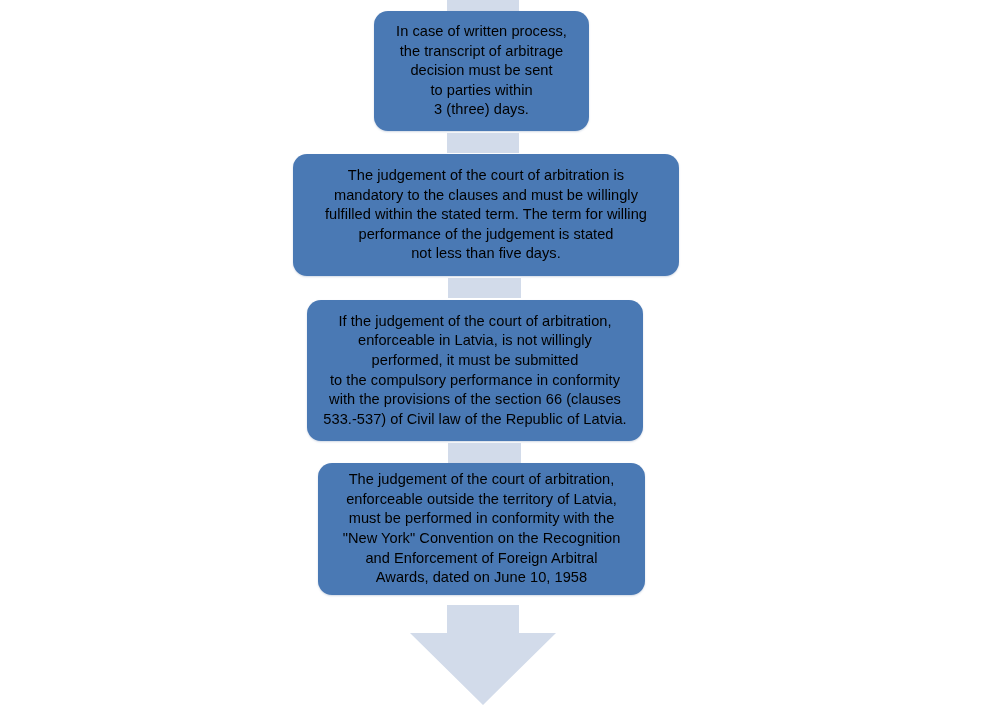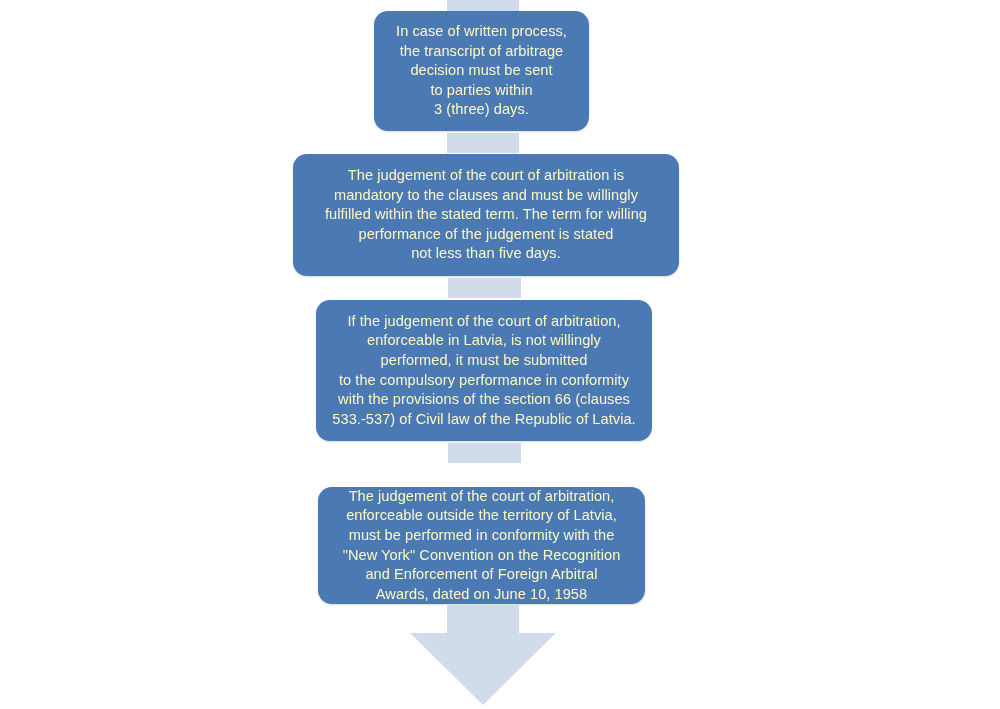--- a/index.html
+++ b/index.html
@@ -17,21 +17,21 @@
     position: relative;
     width: 1000px;
     height: 709px;
     background: #ffffff;
   }
   .node {
     position: absolute;
     box-sizing: border-box;
     background: #4a79b4;
     border-radius: 14px;
-    color: #fef9c3;
+    color: #000000;
     display: flex;
     align-items: center;
     justify-content: center;
     text-align: center;
     font-size: 14.6px;
     line-height: 19.6px;
     white-space: pre-line;
     padding: 4px 6px;
     letter-spacing: 0.05px;
     box-shadow: 0 1px 2px rgba(90,120,160,0.28);
@@ -42,22 +42,22 @@
     box-sizing: border-box;
   }
   .arrow-down {
     position: absolute;
   }
   .arrow-down svg { display: block; }
 
   
   #node-1 { left: 374px; top: 11px;  width: 215px; height: 120px; }
   #node-2 { left: 293px; top: 154px; width: 386px; height: 122px; }
-  #node-3 { left: 316px; top: 300px; width: 336px; height: 141px; }
-  #node-4 { left: 318px; top: 487px; width: 327px; height: 117px; }
+  #node-3 { left: 307px; top: 300px; width: 336px; height: 141px; }
+  #node-4 { left: 318px; top: 463px; width: 327px; height: 132px; }
 
   
   #connector-0 { left: 447px; top: -4px;  width: 72px; height: 20px; }
   #connector-1 { left: 447px; top: 133px; width: 72px; height: 20px; }
   #connector-2 { left: 448px; top: 278px; width: 73px; height: 20px; }
   #connector-3 { left: 448px; top: 443px; width: 73px; height: 20px; }
 
   #arrow-end { left: 408px; top: 605px; width: 150px; height: 102px; }
 </style>
 </head>

